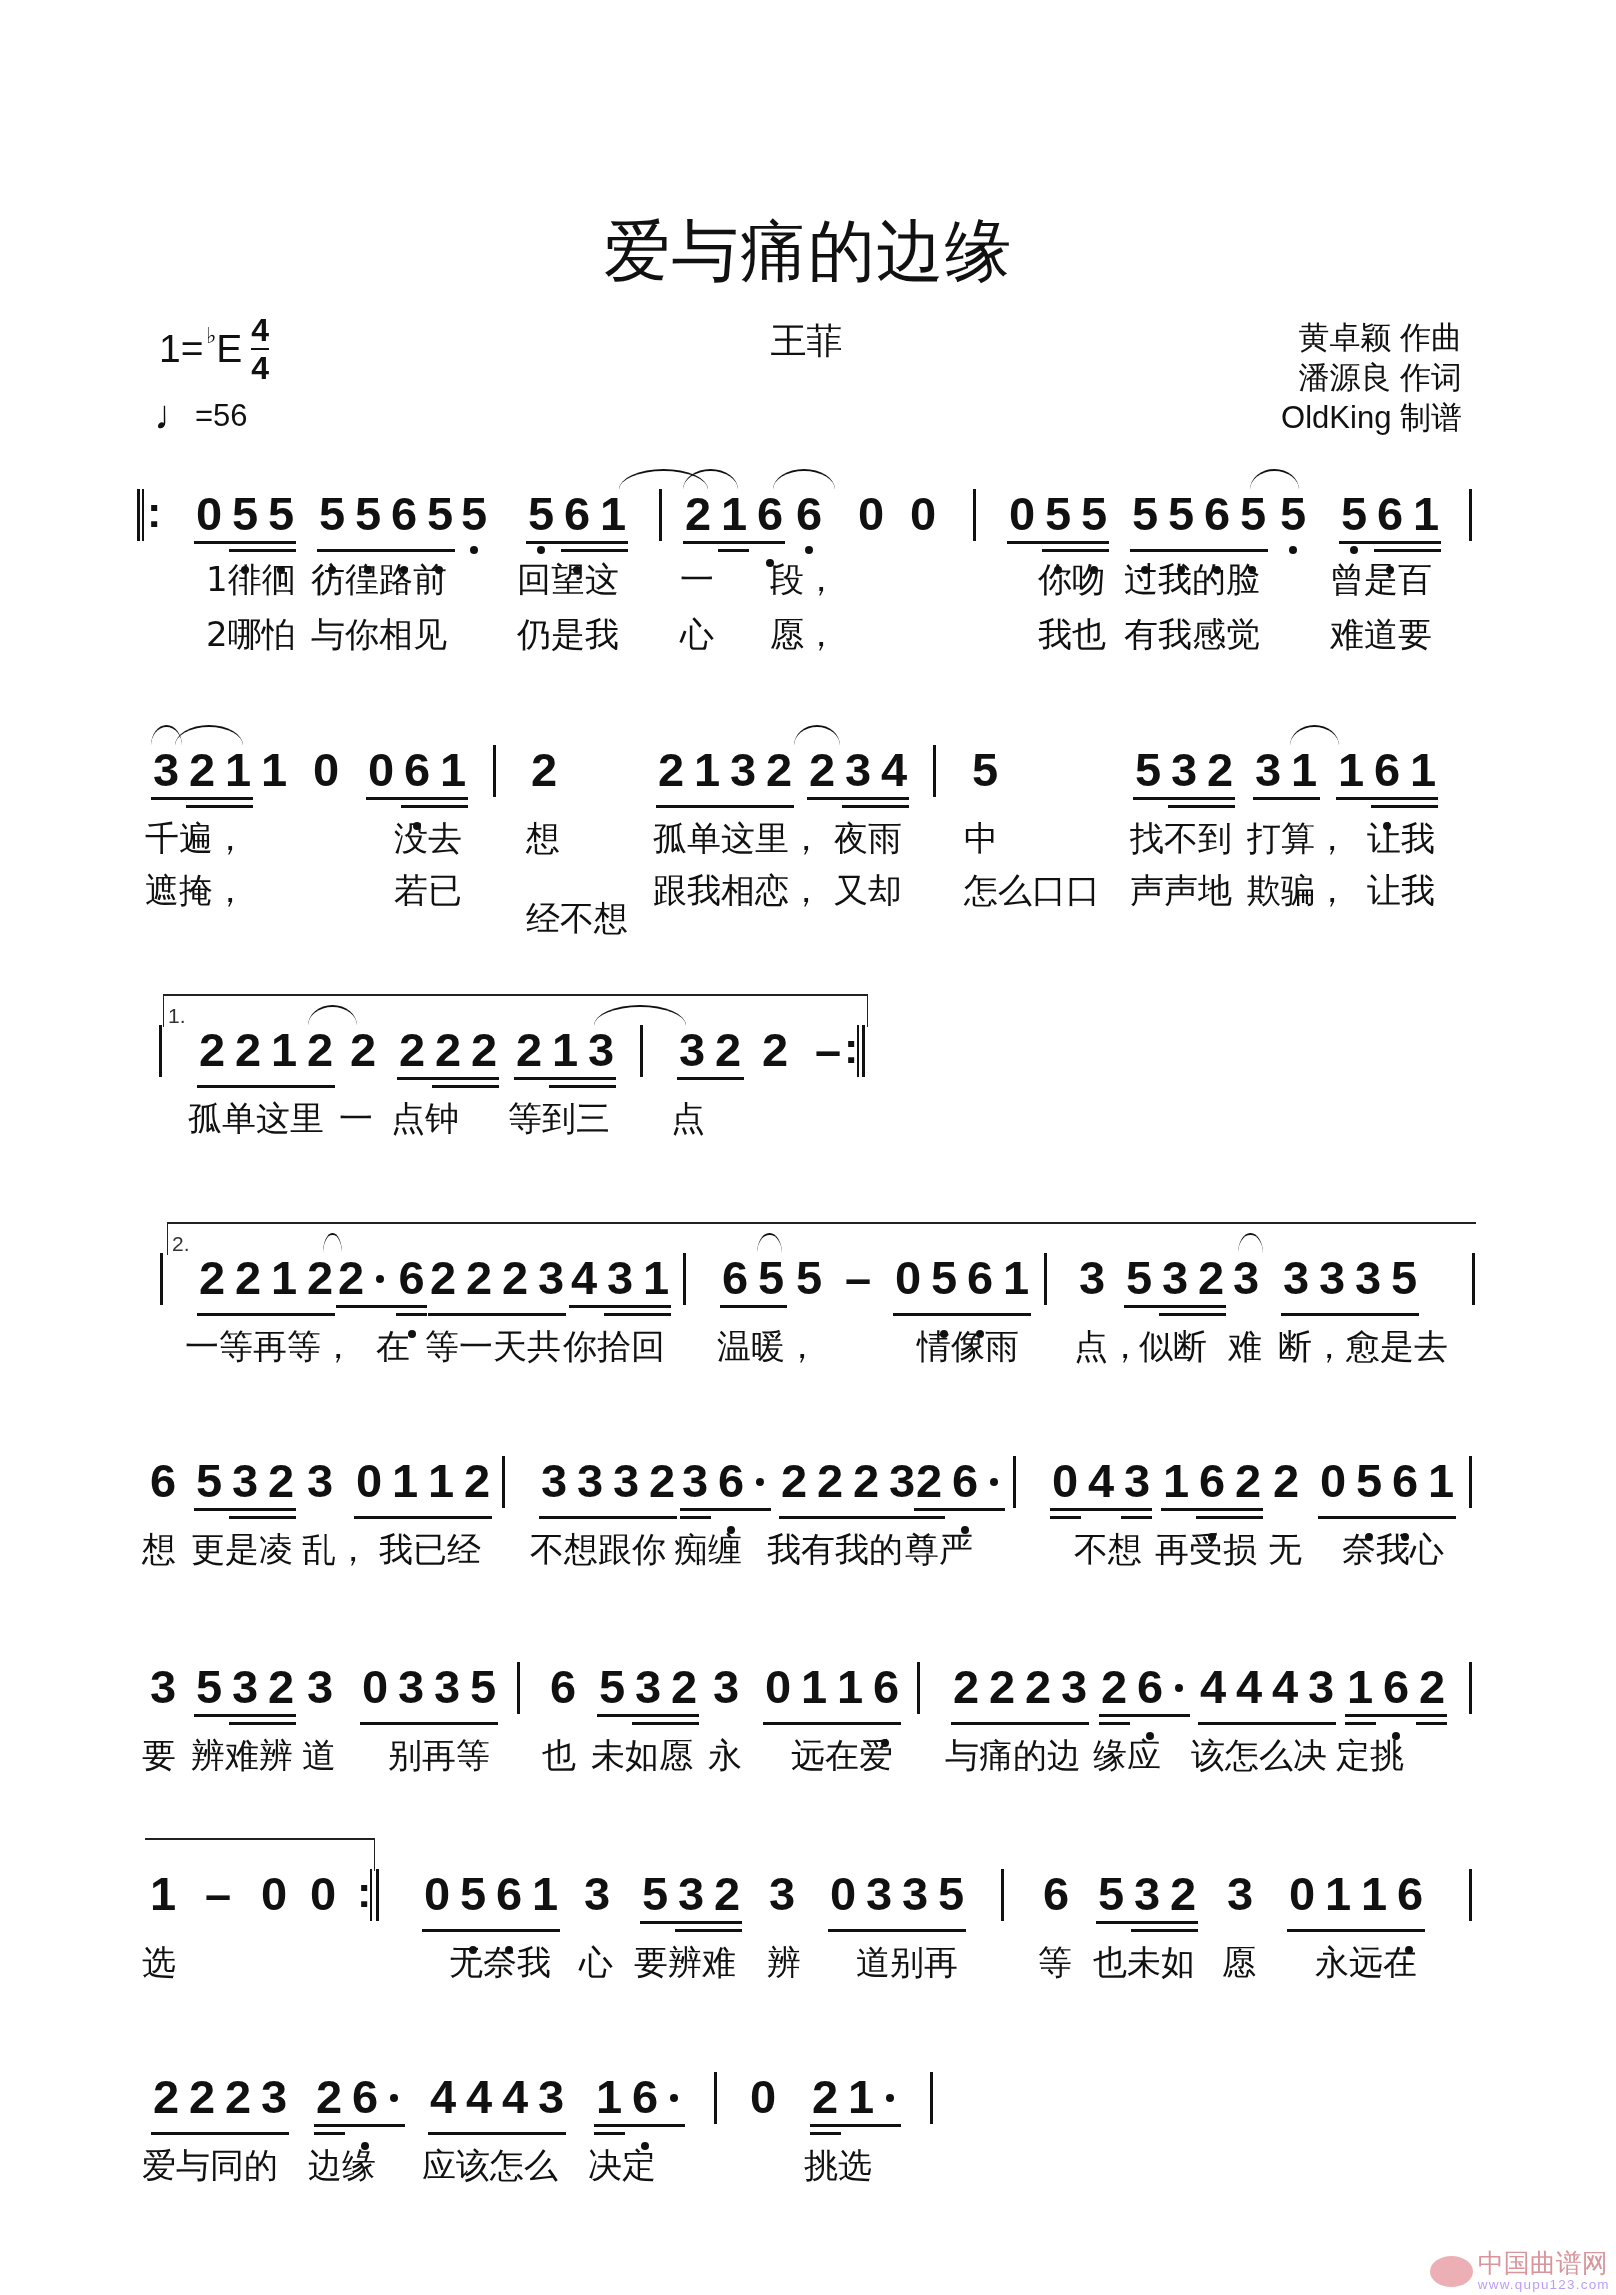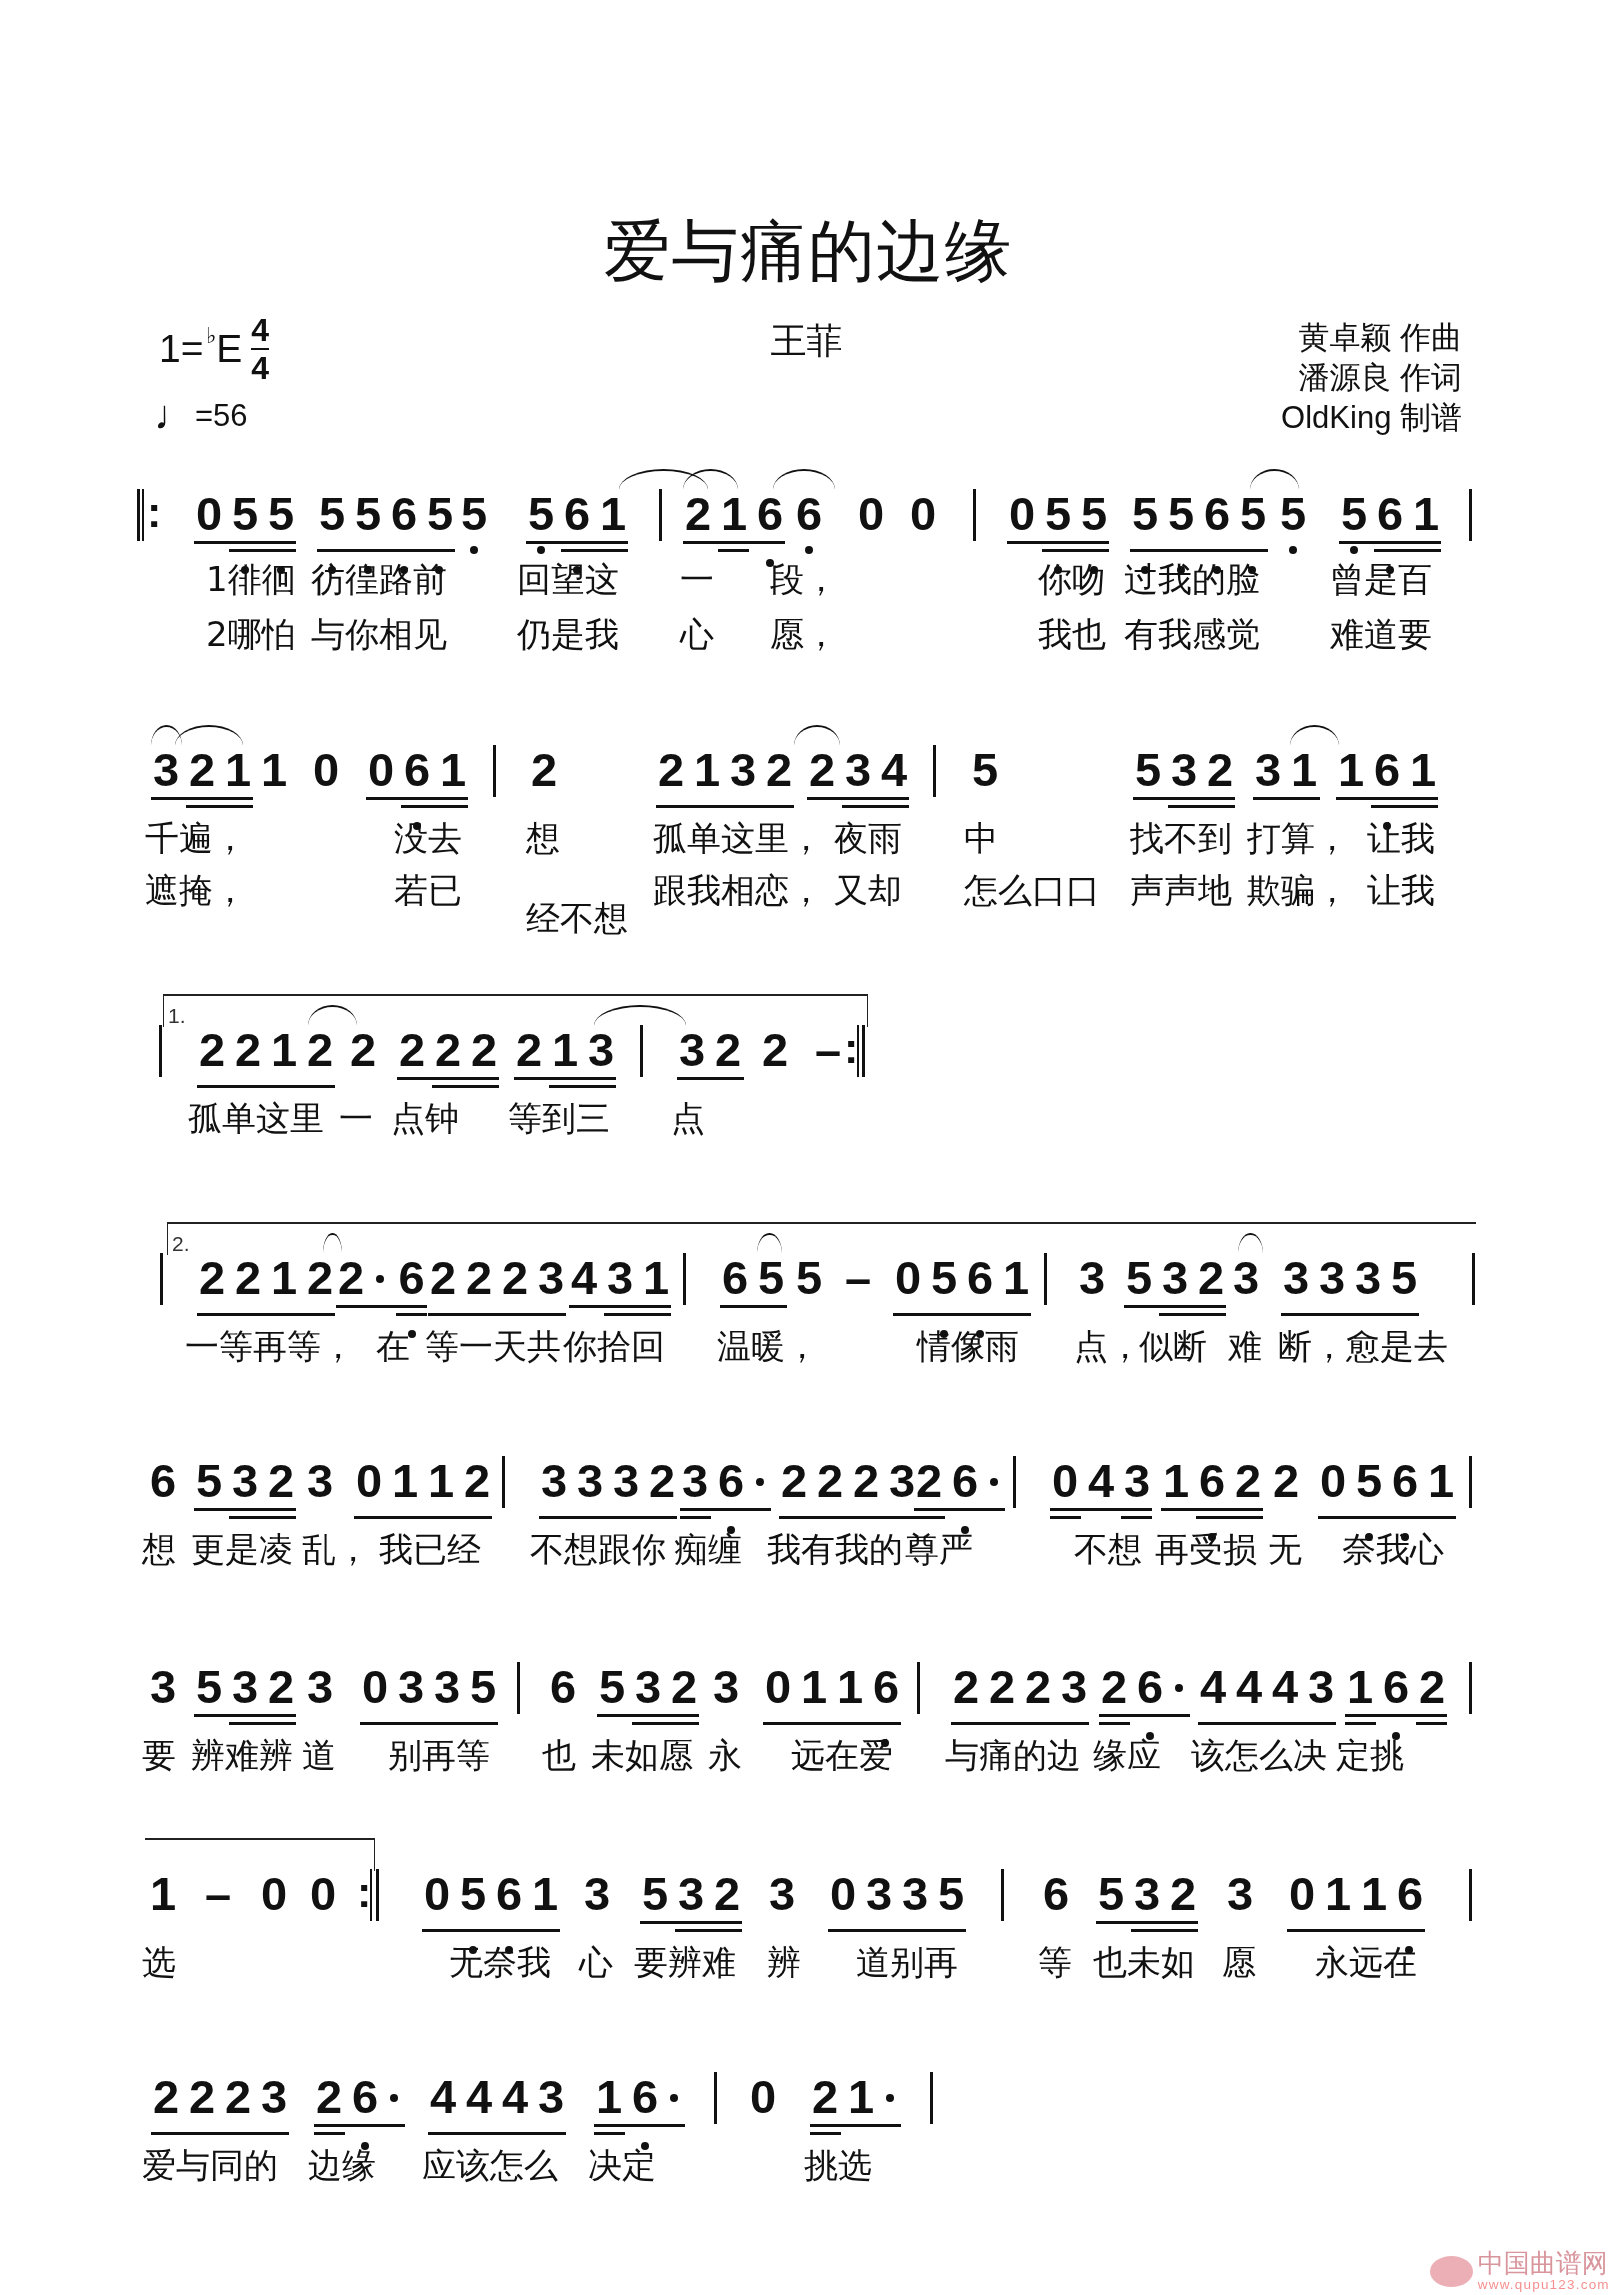--- a/index.html
+++ b/index.html
@@ -25,21 +25,21 @@
   .slur{position:absolute;border-top:2.5px solid #111;border-radius:50% 50% 0 0/100% 100% 0 0;height:18.5px;}
   .lyric{position:absolute;font-size:34px;font-family:"DejaVu Sans",sans-serif;white-space:pre;}
   .volta{position:absolute;border-top:2.5px solid #222;border-left:1.8px solid #222;height:31px;}
   .volta.r{border-right:1.8px solid #222;}
   .vnum{position:absolute;font-size:21px;color:#333;}
   .rep{position:absolute;font-size:43px;font-weight:bold;line-height:55px;}
   .watermark{right:6.2px;bottom:3.7px;display:flex;align-items:center;gap:4.9px;opacity:.6;}
   .wm-logo{width:43px;height:31px;border-radius:50%;background:#e07b85;}
   .wm-text{display:flex;flex-direction:column;line-height:1;}
   .wm-cn{font-size:26px;color:#c0505c;font-family:Liberation Mono, monospace;}
-  .wm-url{font-size:13.5px;color:#ef4444;letter-spacing:1.2px;}
+  .wm-url{font-size:13.5px;color:#8b5cf6;letter-spacing:1.2px;}
 </style>
 </head>
 <body>
 
 <div class="abs title">爱与痛的边缘</div>
 
 <div class="abs key">
   <span>1=</span>
   <span class="flat">♭</span>
   <span>E</span>

